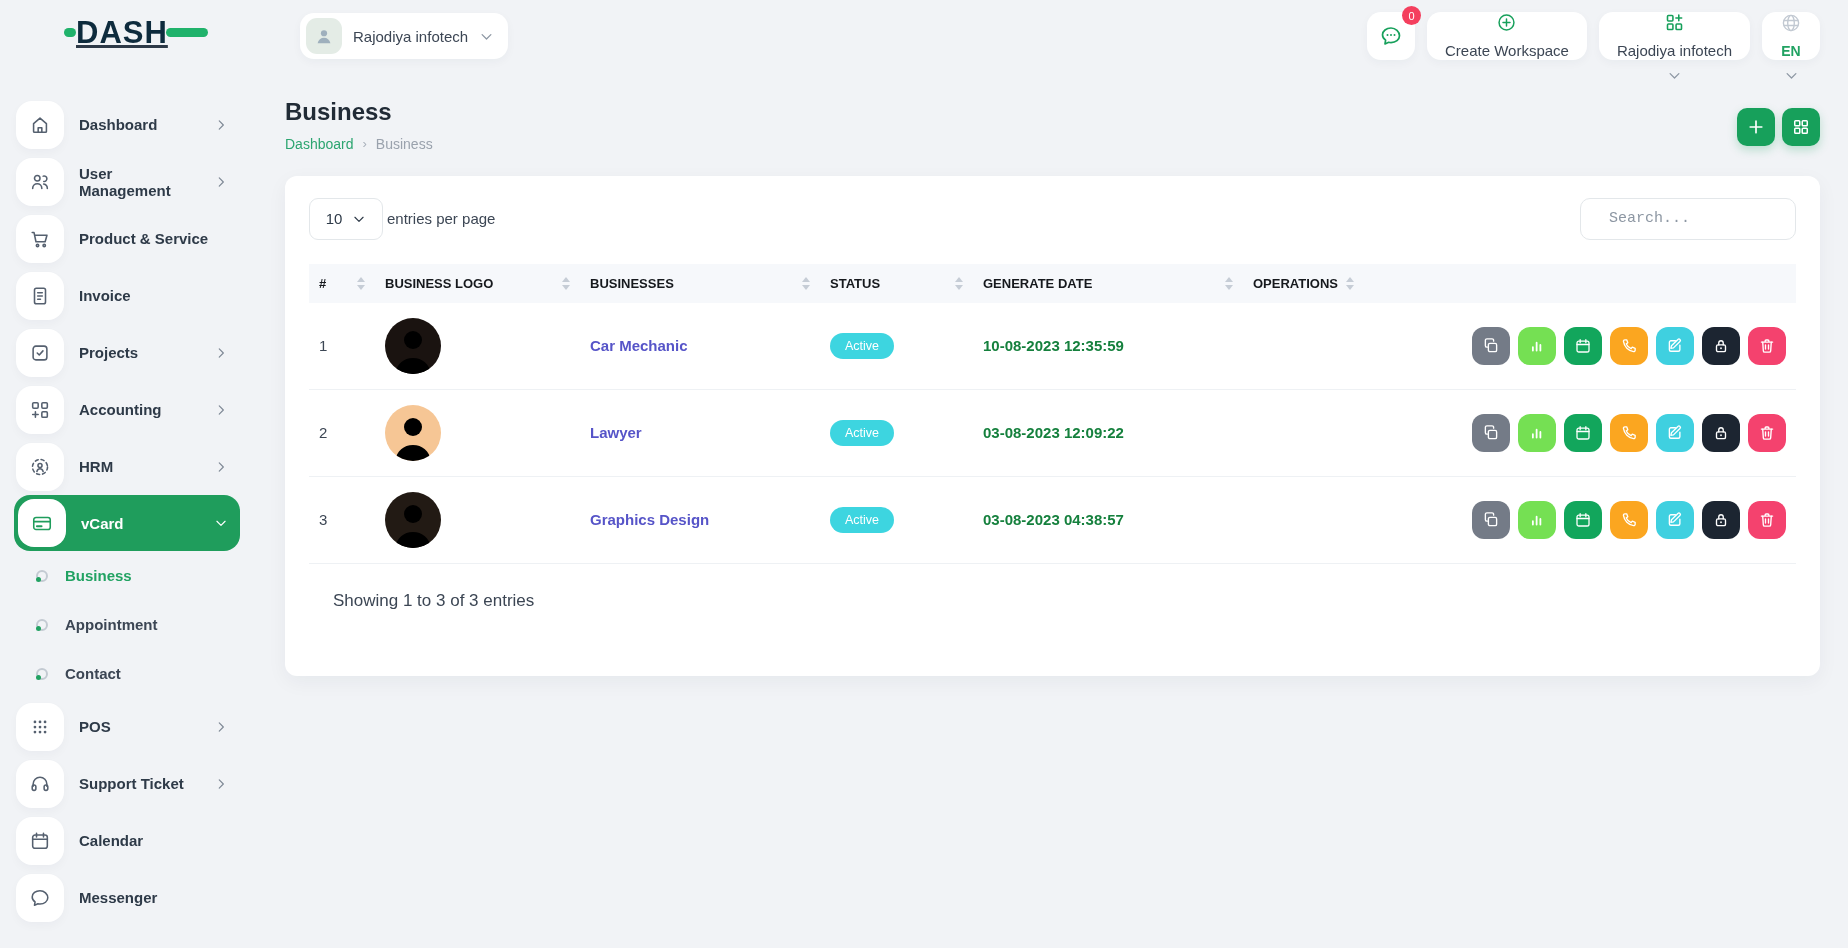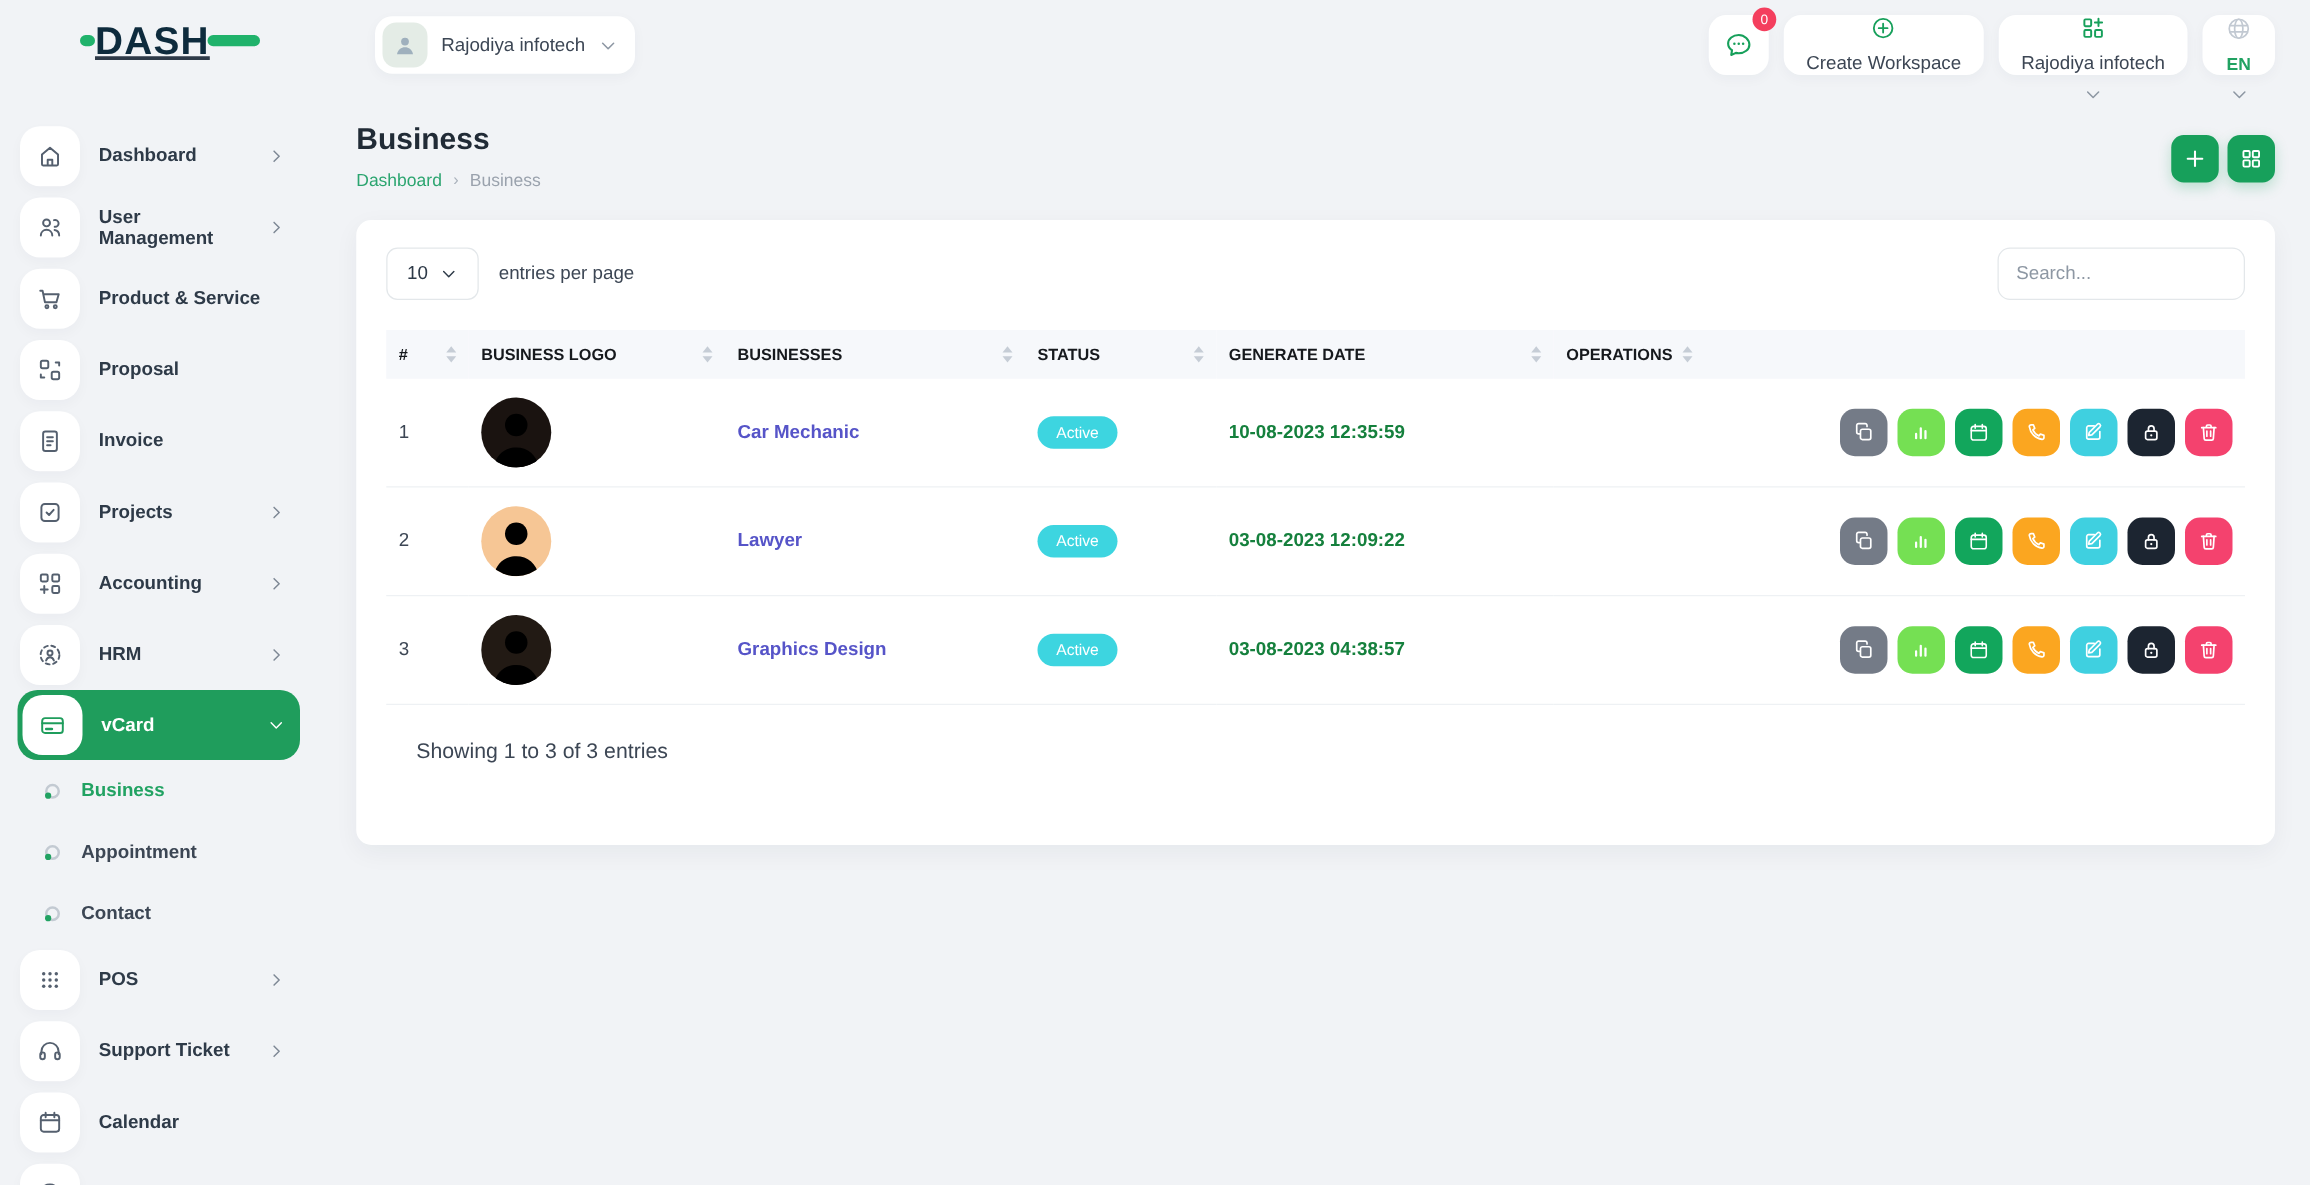--- a/index.html
+++ b/index.html
@@ -48,24 +48,24 @@
   .page-title{font-size:24px;font-weight:600;color:#212b36;line-height:1.2;}
   .breadcrumb{margin-top:9px;font-size:14px;display:flex;align-items:center;gap:9px;}
   .bc-link{color:#2ca570;cursor:pointer;}
   .bc-sep{color:#aab2bc;font-size:13px;}
   .bc-current{color:#9aa2ad;}
   .head-actions{display:flex;gap:7px;margin-top:10px;}
   .sq-btn{width:38px;height:38px;border-radius:10px;background:#17a05b;display:flex;align-items:center;justify-content:center;color:#fff;cursor:pointer;border:none;box-shadow:0 4px 10px rgba(23,160,91,.25);}
   
   .card{margin-top:24px;background:#fff;border-radius:12px;box-shadow:0 6px 20px rgba(24,40,60,.05);padding:22px 24px 0;box-sizing:border-box;min-height:500px;}
   .controls{display:flex;align-items:center;justify-content:space-between;}
-  .controls-left{display:flex;align-items:center;gap:16px;}
+  .controls-left{display:flex;align-items:center;gap:4px;}
   .select-box{width:72px;height:40px;border:1px solid #e3e7ea;border-radius:9px;display:flex;align-items:center;justify-content:center;gap:10px;font-size:15px;color:#2e3a48;cursor:pointer;background:#fff;}
   .controls-label{font-size:15px;color:#3c4654;}
-  .search-input{width:198px;height:42px;border:1px solid #e3e7ea;border-radius:10px;padding:0 14px;font-size:15px;color:#2e3a48;font-family:Liberation Sans, sans-serif;box-sizing:border-box;outline:none;background:#fff;}
+  .search-input{width:216px;height:42px;border:1px solid #e3e7ea;border-radius:10px;padding:0 28px;font-size:15px;color:#2e3a48;font-family:Liberation Mono, monospace;box-sizing:border-box;outline:none;background:#fff;}
   .search-input::placeholder{color:#8d97a3;}
   
   table{width:100%;border-collapse:collapse;margin-top:24px;}
   thead tr{background:#f6f8fb;}
   th{padding:12px 10px;font-size:13px;font-weight:700;color:#16191d;text-align:left;}
   .th-flex{display:flex;align-items:center;justify-content:space-between;gap:8px;}
   .th-flex.end{justify-content:flex-start;}
   .sort{display:flex;flex-direction:column;gap:3px;cursor:pointer;}
   .sort i{width:0;height:0;border-left:4px solid transparent;border-right:4px solid transparent;display:block;}
   .sort .up{border-bottom:5px solid #c6cdd6;}
@@ -363,28 +363,20 @@
         </svg>
       </span>
   </div>
   <div class="side-item">
     <span class="tile">
         <svg width="22" height="22">
           <use href="#i-cart"></use>
         </svg>
       </span>
     <span class="side-label">Product &amp; Service</span>
-  </div>
-  <div class="side-item">
-    <span class="tile">
-        <svg width="22" height="22">
-          <use href="#i-proposal"></use>
-        </svg>
-      </span>
-    <span class="side-label">Proposal</span>
   </div>
   <div class="side-item">
     <span class="tile">
         <svg width="22" height="22">
           <use href="#i-invoice"></use>
         </svg>
       </span>
     <span class="side-label">Invoice</span>
   </div>
   <div class="side-item">

